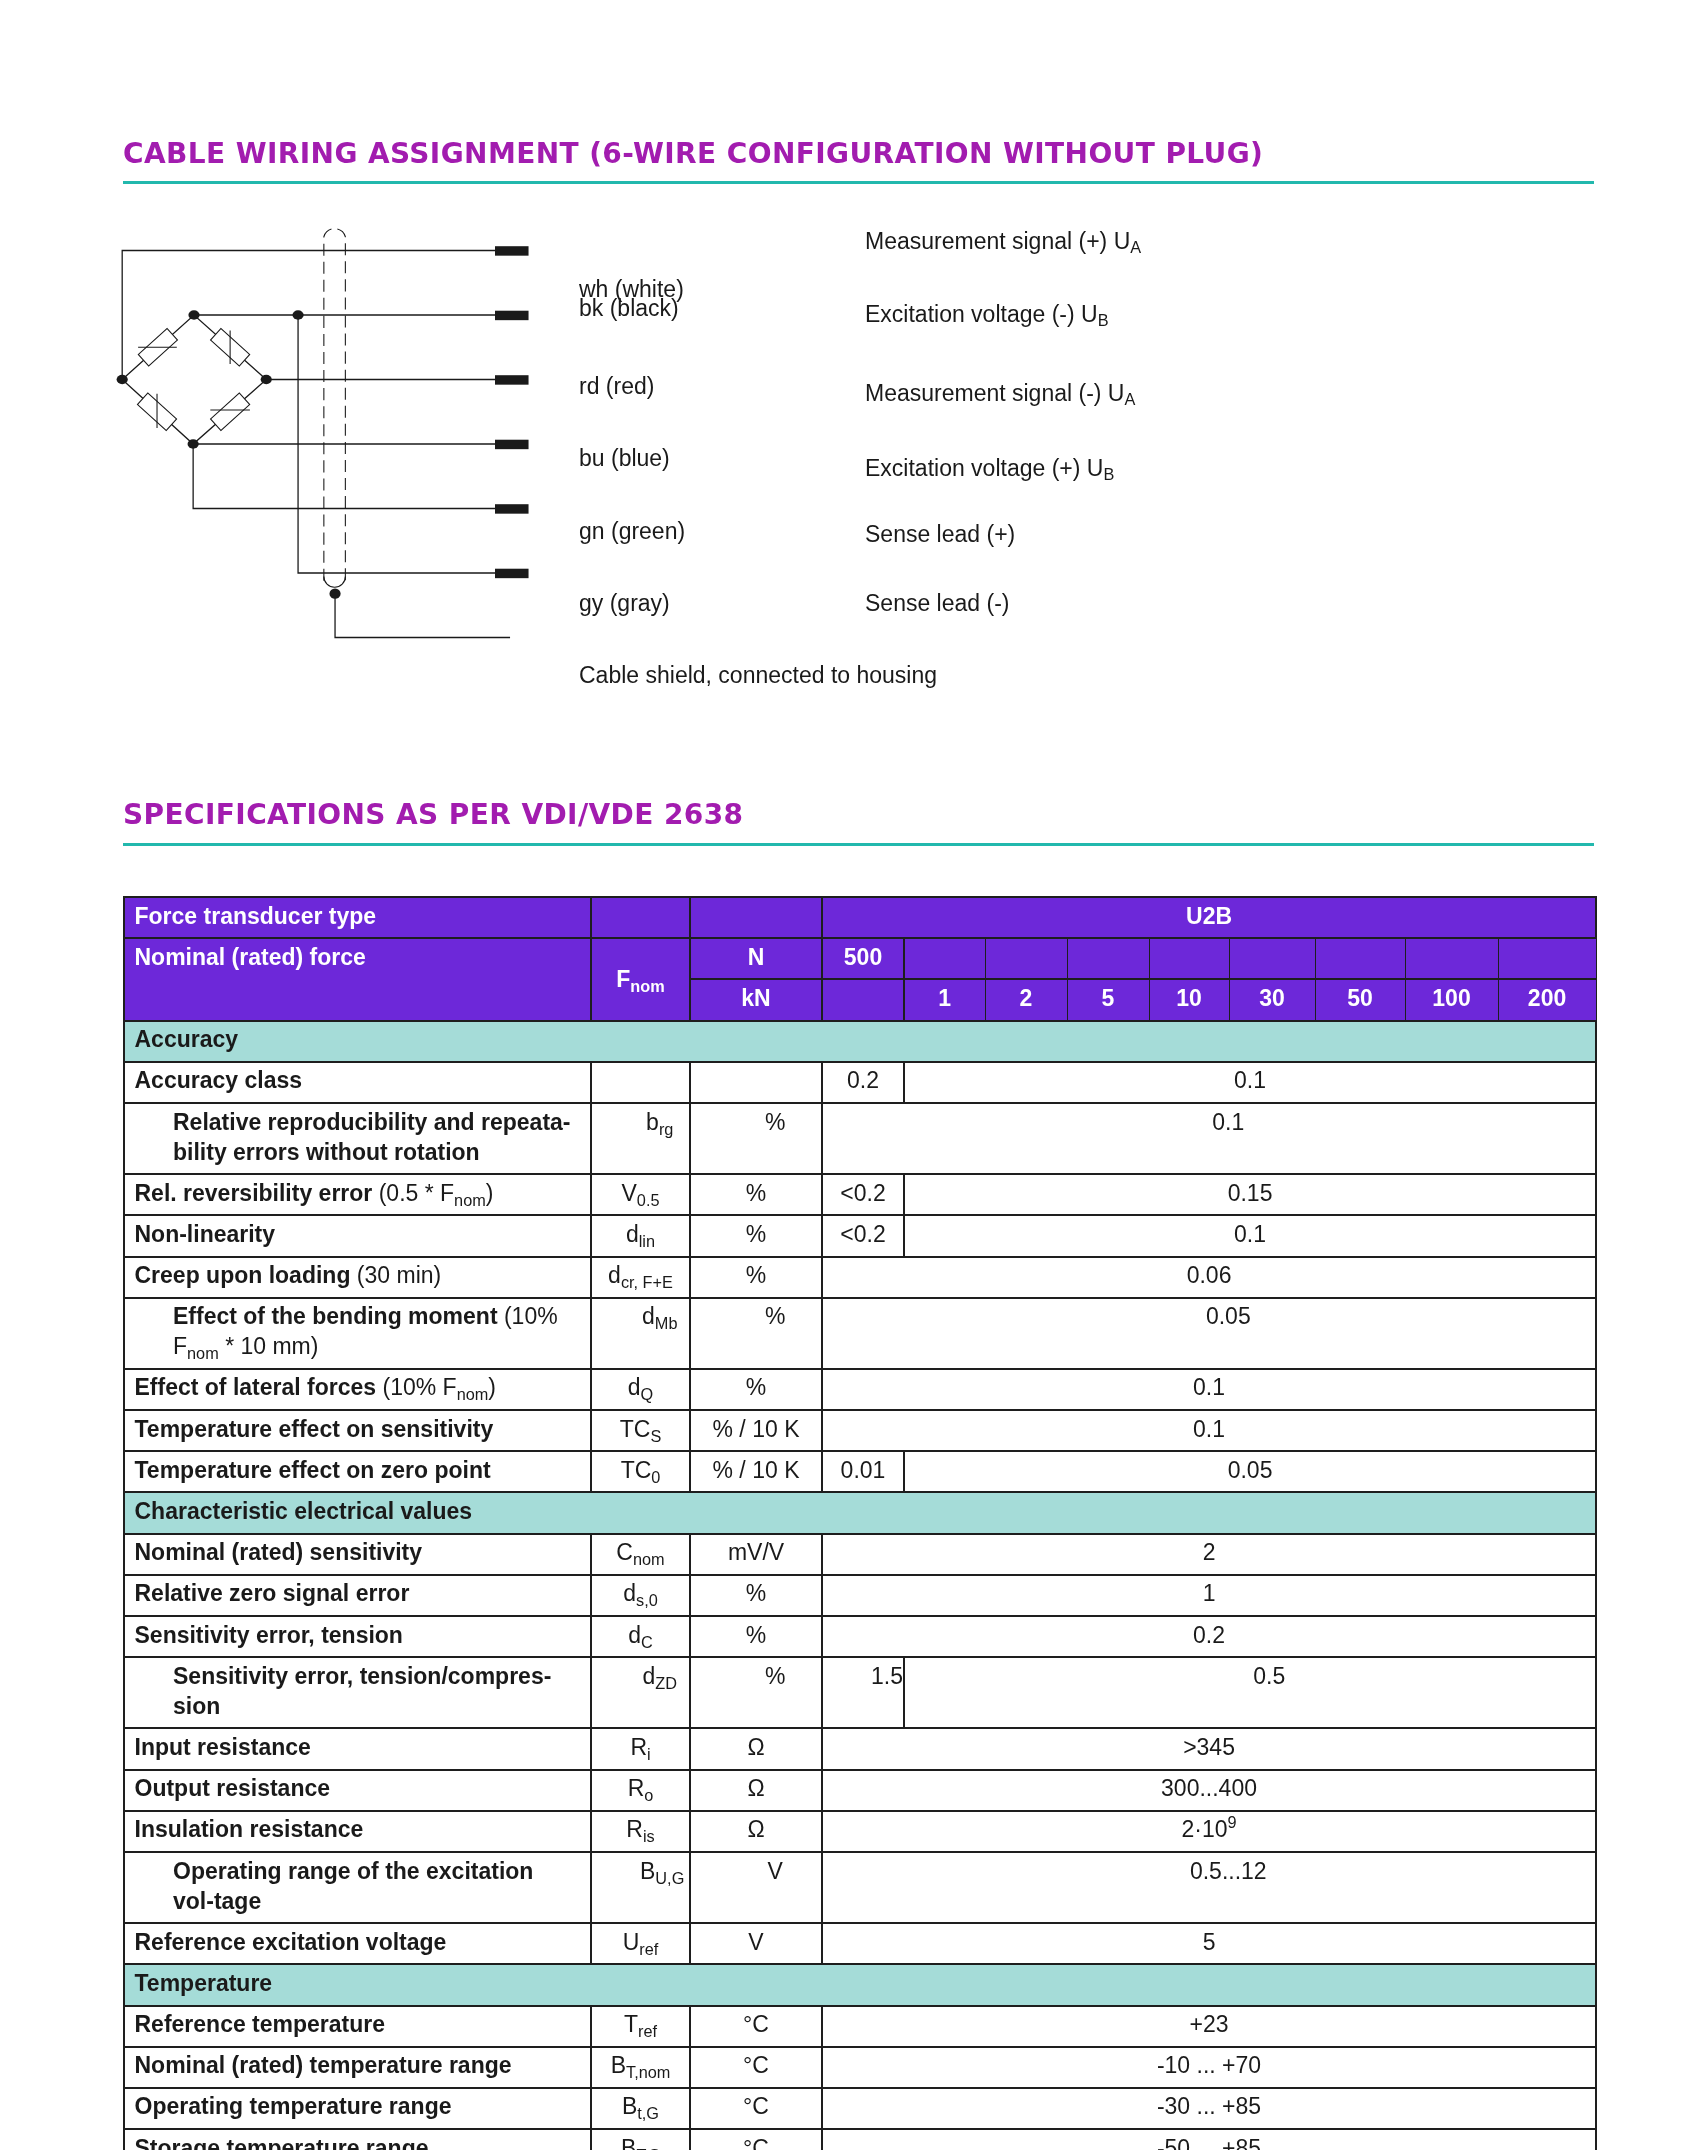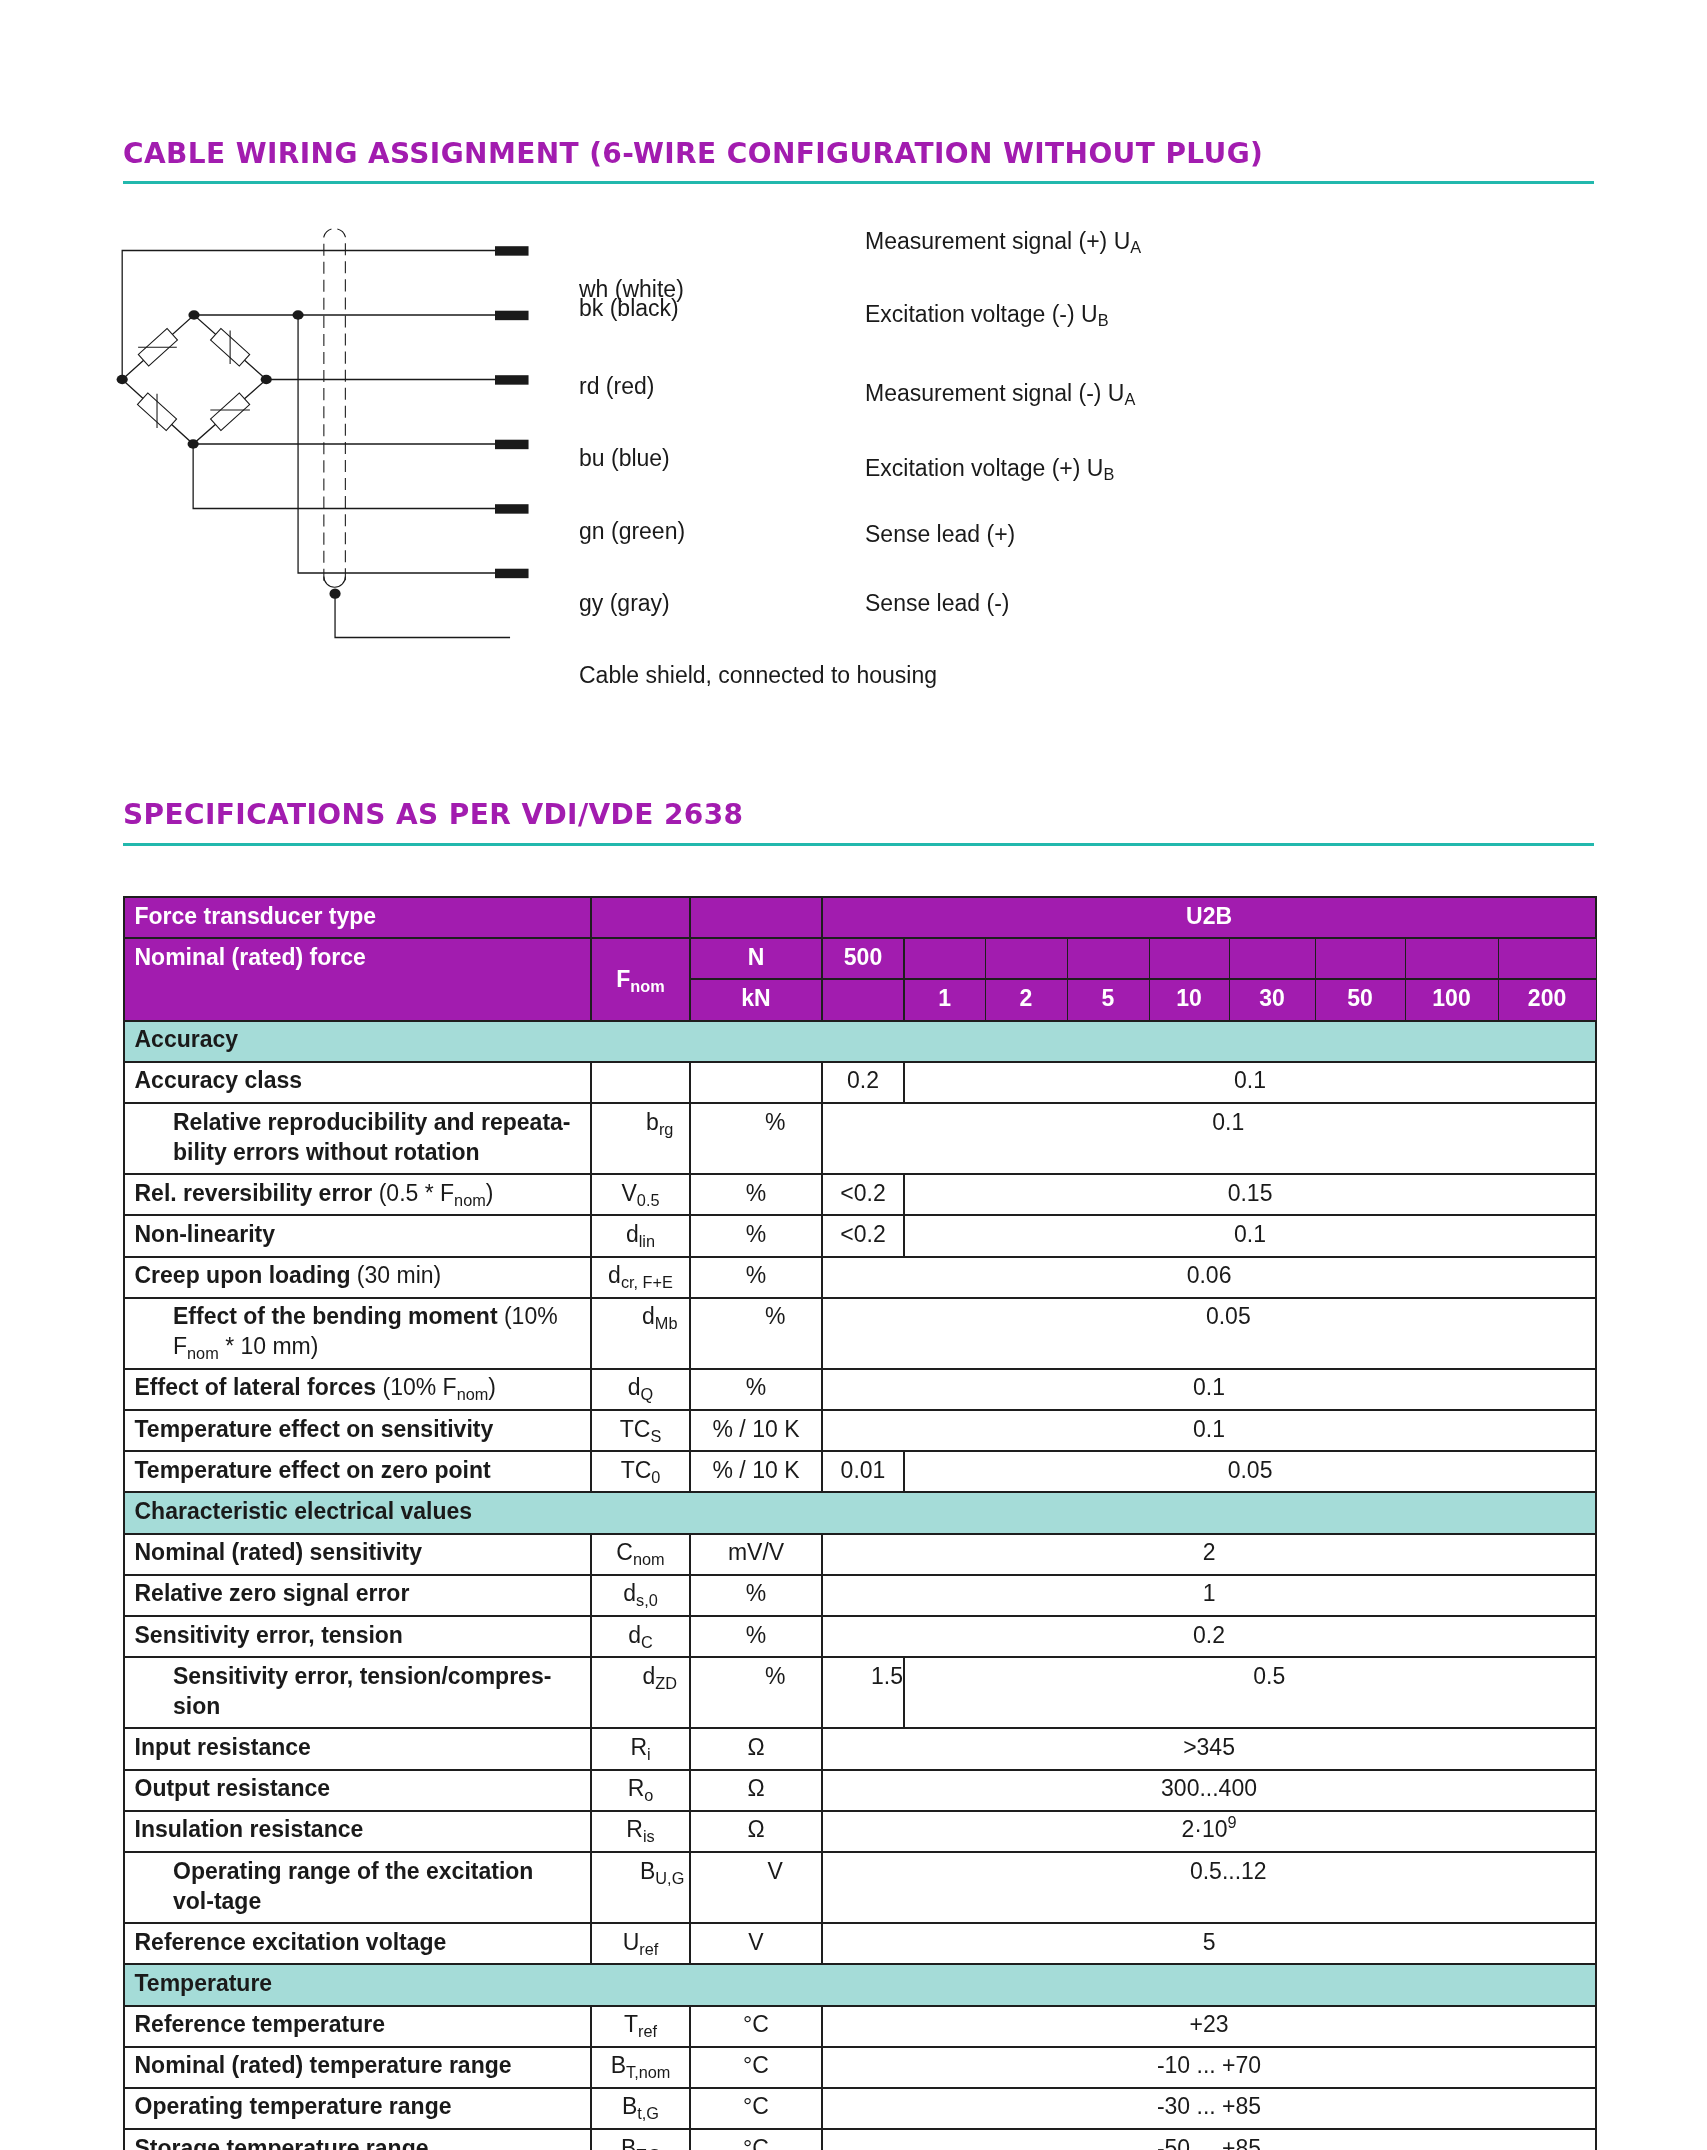--- a/index.html
+++ b/index.html
@@ -13,21 +13,21 @@
   #diagram { position:absolute; left:108px; top:215px; width:430px; height:495px; }
   .wire-label { position:absolute; left:579px; font-size:23px; white-space:nowrap; }
   .wire-desc  { position:absolute; left:865px; font-size:23px; white-space:nowrap; }
   .wire-desc sub { font-size:16.3px; vertical-align:-4.3px; }
 
   
   table#spec { position:absolute; left:123px; top:896px; width:1472px; border-collapse:collapse;
                table-layout:fixed; font-size:23px; }
   #spec td { border:2.2px solid #1e1e1e; padding:2.6px 9.5px; vertical-align:top; line-height:30px; }
   #spec td.thin { border-left-width:1.3px; border-right-width:1.3px; }
-  #spec tr.hdr td { background:#a21caf; color:#ffffff; font-weight:bold; }
+  #spec tr.hdr td { background:#6d28d9; color:#ffffff; font-weight:bold; }
   #spec tr.sec td { background:#a5dcd8; font-weight:bold; color:#1a1a1a; }
   #spec td.c { text-align:center; }
   #spec td.name { font-weight:bold; }
   #spec td.name .nb { font-weight:normal; }
   #spec sub { font-size:16.3px; vertical-align:-5.2px; line-height:0; }
   #spec sup { font-size:16.3px; vertical-align:9.5px; line-height:0; }
   #spec tr.r1 td { height:34px; }
   #spec tr.r2 td { height:64px;padding-left:48px; }
 </style>
 </head>

